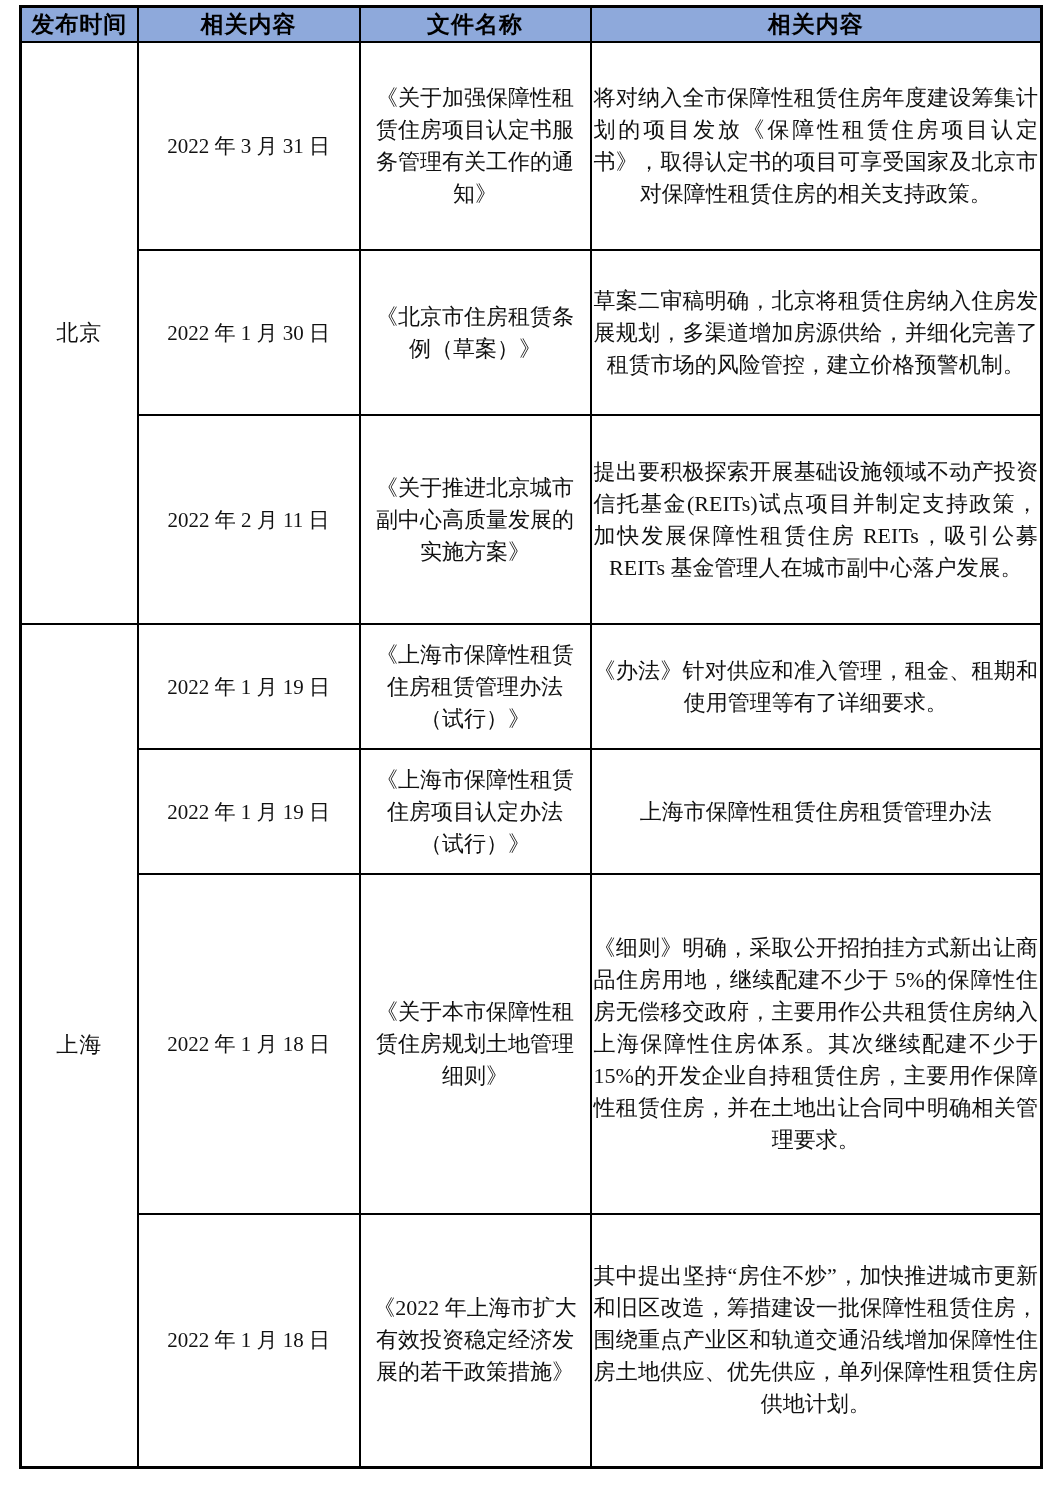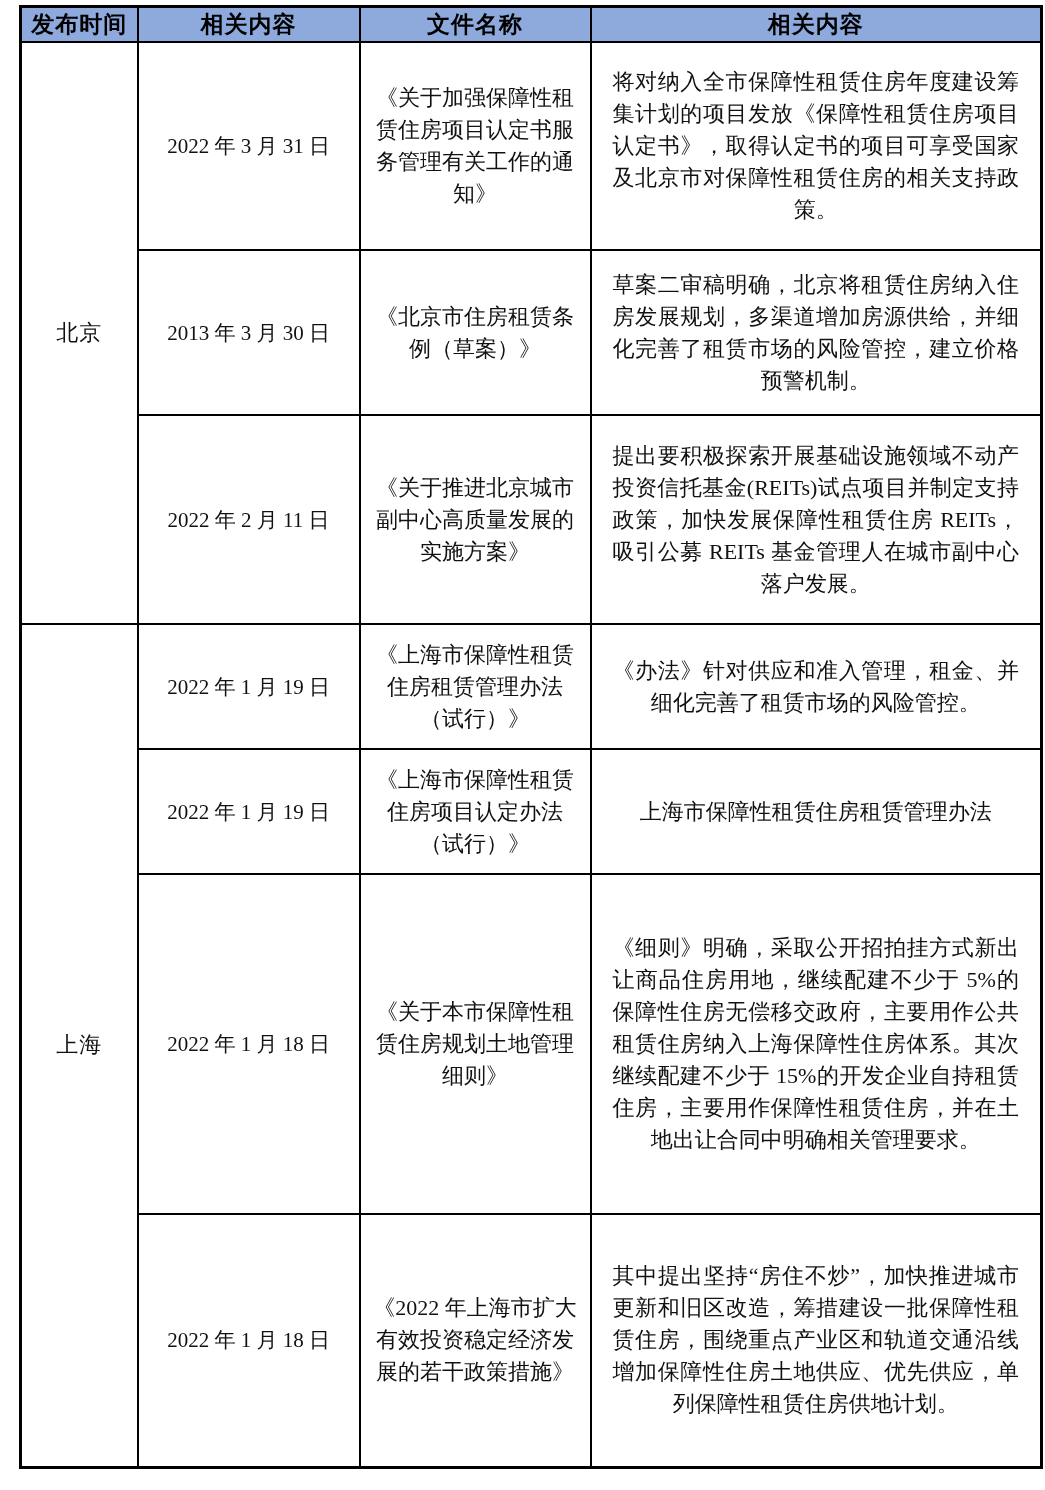--- a/index.html
+++ b/index.html
@@ -57,21 +57,21 @@
     font-size: 21px;
     margin-top: 8px;
   }
   td.doc-cell {
     text-align: center;
     padding: 4px 10px;
   }
   td.content-cell {
     text-align: justify;
     text-align-last: center;
-    padding: 4px 21px;
+    padding: 4px 2px;
     margin-top: 36px;
   }
 </style>
 </head>
 <body>
 
 <div class="table-wrap">
   <table class="policy-table">
     <colgroup>
       <col style="width:117px">
@@ -88,34 +88,34 @@
       </tr>
     </thead>
     <tbody>
       <tr style="height:208px;">
         <td class="city-cell" rowspan="3">北京</td>
         <td class="date-cell">2022 年 3 月 31 日</td>
         <td class="doc-cell">《关于加强保障性租赁住房项目认定书服务管理有关工作的通知》</td>
         <td class="content-cell">将对纳入全市保障性租赁住房年度建设筹集计划的项目发放《保障性租赁住房项目认定书》，取得认定书的项目可享受国家及北京市对保障性租赁住房的相关支持政策。</td>
       </tr>
       <tr style="height:165px;">
-        <td class="date-cell">2013 年 3 月 30 日</td>
+        <td class="date-cell">2022 年 1 月 30 日</td>
         <td class="doc-cell">《北京市住房租赁条例（草案）》</td>
         <td class="content-cell">草案二审稿明确，北京将租赁住房纳入住房发展规划，多渠道增加房源供给，并细化完善了租赁市场的风险管控，建立价格预警机制。</td>
       </tr>
       <tr style="height:209px;">
         <td class="date-cell">2022 年 2 月 11 日</td>
         <td class="doc-cell">《关于推进北京城市副中心高质量发展的实施方案》</td>
         <td class="content-cell">提出要积极探索开展基础设施领域不动产投资信托基金(REITs)试点项目并制定支持政策，加快发展保障性租赁住房 REITs，吸引公募 REITs 基金管理人在城市副中心落户发展。</td>
       </tr>
       <tr style="height:125px;">
         <td class="city-cell" rowspan="4">上海</td>
         <td class="date-cell">2022 年 1 月 19 日</td>
         <td class="doc-cell">《上海市保障性租赁住房租赁管理办法（试行）》</td>
-        <td class="content-cell">《办法》针对供应和准入管理，租金、并细化完善了租赁市场的风险管控。</td>
+        <td class="content-cell">《办法》针对供应和准入管理，租金、租期和使用管理等有了详细要求。</td>
       </tr>
       <tr style="height:125px;">
         <td class="date-cell">2022 年 1 月 19 日</td>
         <td class="doc-cell">《上海市保障性租赁住房项目认定办法（试行）》</td>
         <td class="content-cell">上海市保障性租赁住房租赁管理办法</td>
       </tr>
       <tr style="height:340px;">
         <td class="date-cell">2022 年 1 月 18 日</td>
         <td class="doc-cell">《关于本市保障性租赁住房规划土地管理细则》</td>
         <td class="content-cell">《细则》明确，采取公开招拍挂方式新出让商品住房用地，继续配建不少于 5%的保障性住房无偿移交政府，主要用作公共租赁住房纳入上海保障性住房体系。其次继续配建不少于 15%的开发企业自持租赁住房，主要用作保障性租赁住房，并在土地出让合同中明确相关管理要求。</td>

